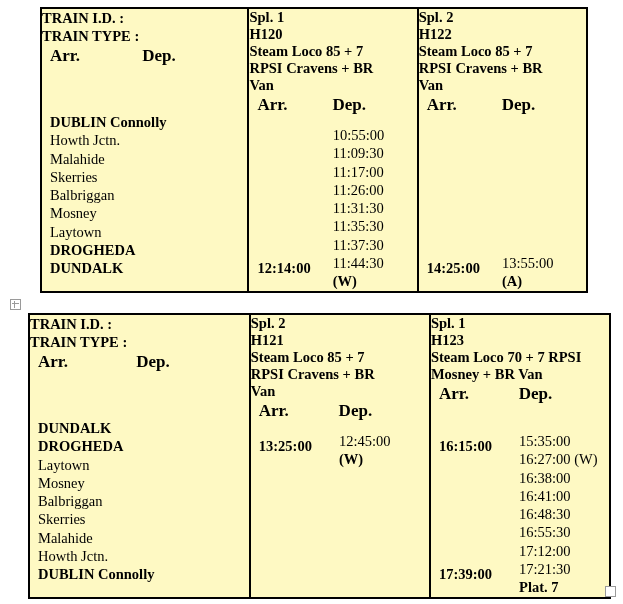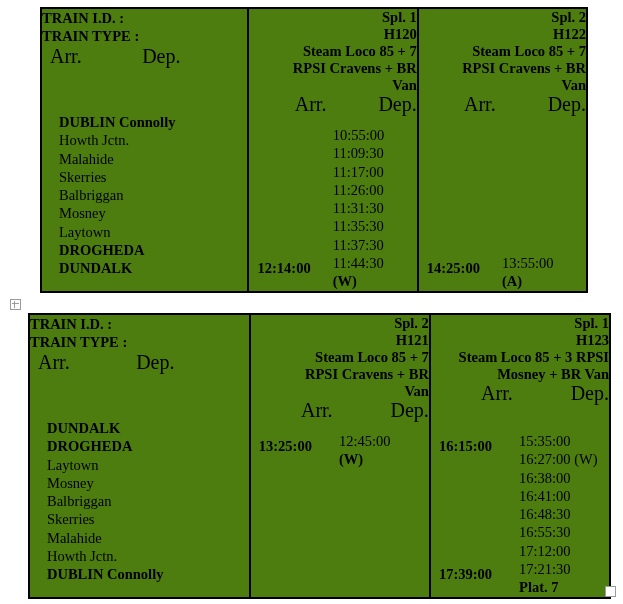--- a/index.html
+++ b/index.html
@@ -16,21 +16,21 @@
   }
   .sheet {
     position: relative;
     width: 623px;
     height: 604px;
   }
   table.timetable {
     border-collapse: collapse;
     table-layout: fixed;
     border: 2px solid #000;
-    background: #4d7c0f;
+    background: #fef9c3;
   }
   table.timetable td {
     border: 0;
     padding: 0;
     vertical-align: top;
   }
   
   #table1 {
     position: absolute;
     left: 40px;
@@ -40,55 +40,55 @@
   #table2 {
     position: absolute;
     left: 28px;
     top: 313px;
     width: 583px;
   }
   .col-names { width: 38%; }
   .col-train { width: 31%; }
 
   .hdr-cell {
-    text-align: right;
+    text-align: left;
     font-weight: bold;
     font-size: 14.5px;
     line-height: 17px;
     padding: 4px 4px 0 4px;
   }
   .hdr-left {
     font-weight: bold;
     font-size: 14.5px;
     line-height: 18px;
     padding: 6px 4px 0 8px;
     text-align: left;
   }
   .hdr-left div { white-space: nowrap; }
   .arrdep {
     display: flex;
-    font-weight: normal;
-    font-size: 20px;
+    font-weight: bold;
+    font-size: 17px;
     padding-top: 2px;
   }
   .arrdep .a { width: 45%; padding-left: 8px; }
   .arrdep .d { width: 55%; padding-left: 6px; }
 
   .hdr-row td {
     border-bottom: 2px solid #000;
   }
   .vline-left { border-left: 2px solid #000 !important; }
 
   
   .stations, .times {
     font-size: 14.5px;
     line-height: 18.3px;
   }
   .stations div {
-    padding-left: 17px;
+    padding-left: 8px;
     white-space: nowrap;
   }
   .bold { font-weight: bold; }
   .timecols {
     display: flex;
   }
   .timecols .a { width: 45%; font-weight: bold; }
   .timecols .d { width: 55%; margin-top: 13px; }
   .timecols .a div, .timecols .d div {
     padding-left: 8px;
@@ -252,21 +252,21 @@
         <div>RPSI Cravens + BR</div>
         <div>Van</div>
         <div class="arrdep">
           <span class="a">Arr.</span>
           <span class="d">Dep.</span>
         </div>
       </td>
       <td class="hdr-cell vline-left">
         <div>Spl. 1</div>
         <div>H123</div>
-        <div>Steam Loco 85 + 3 RPSI</div>
+        <div>Steam Loco 70 + 7 RPSI</div>
         <div>Mosney + BR Van</div>
         <div></div>
         <div class="arrdep">
           <span class="a">Arr.</span>
           <span class="d">Dep.</span>
         </div>
       </td>
     </tr>
     <tr>
       <td class="stations body-pad-top body-pad-bottom">

